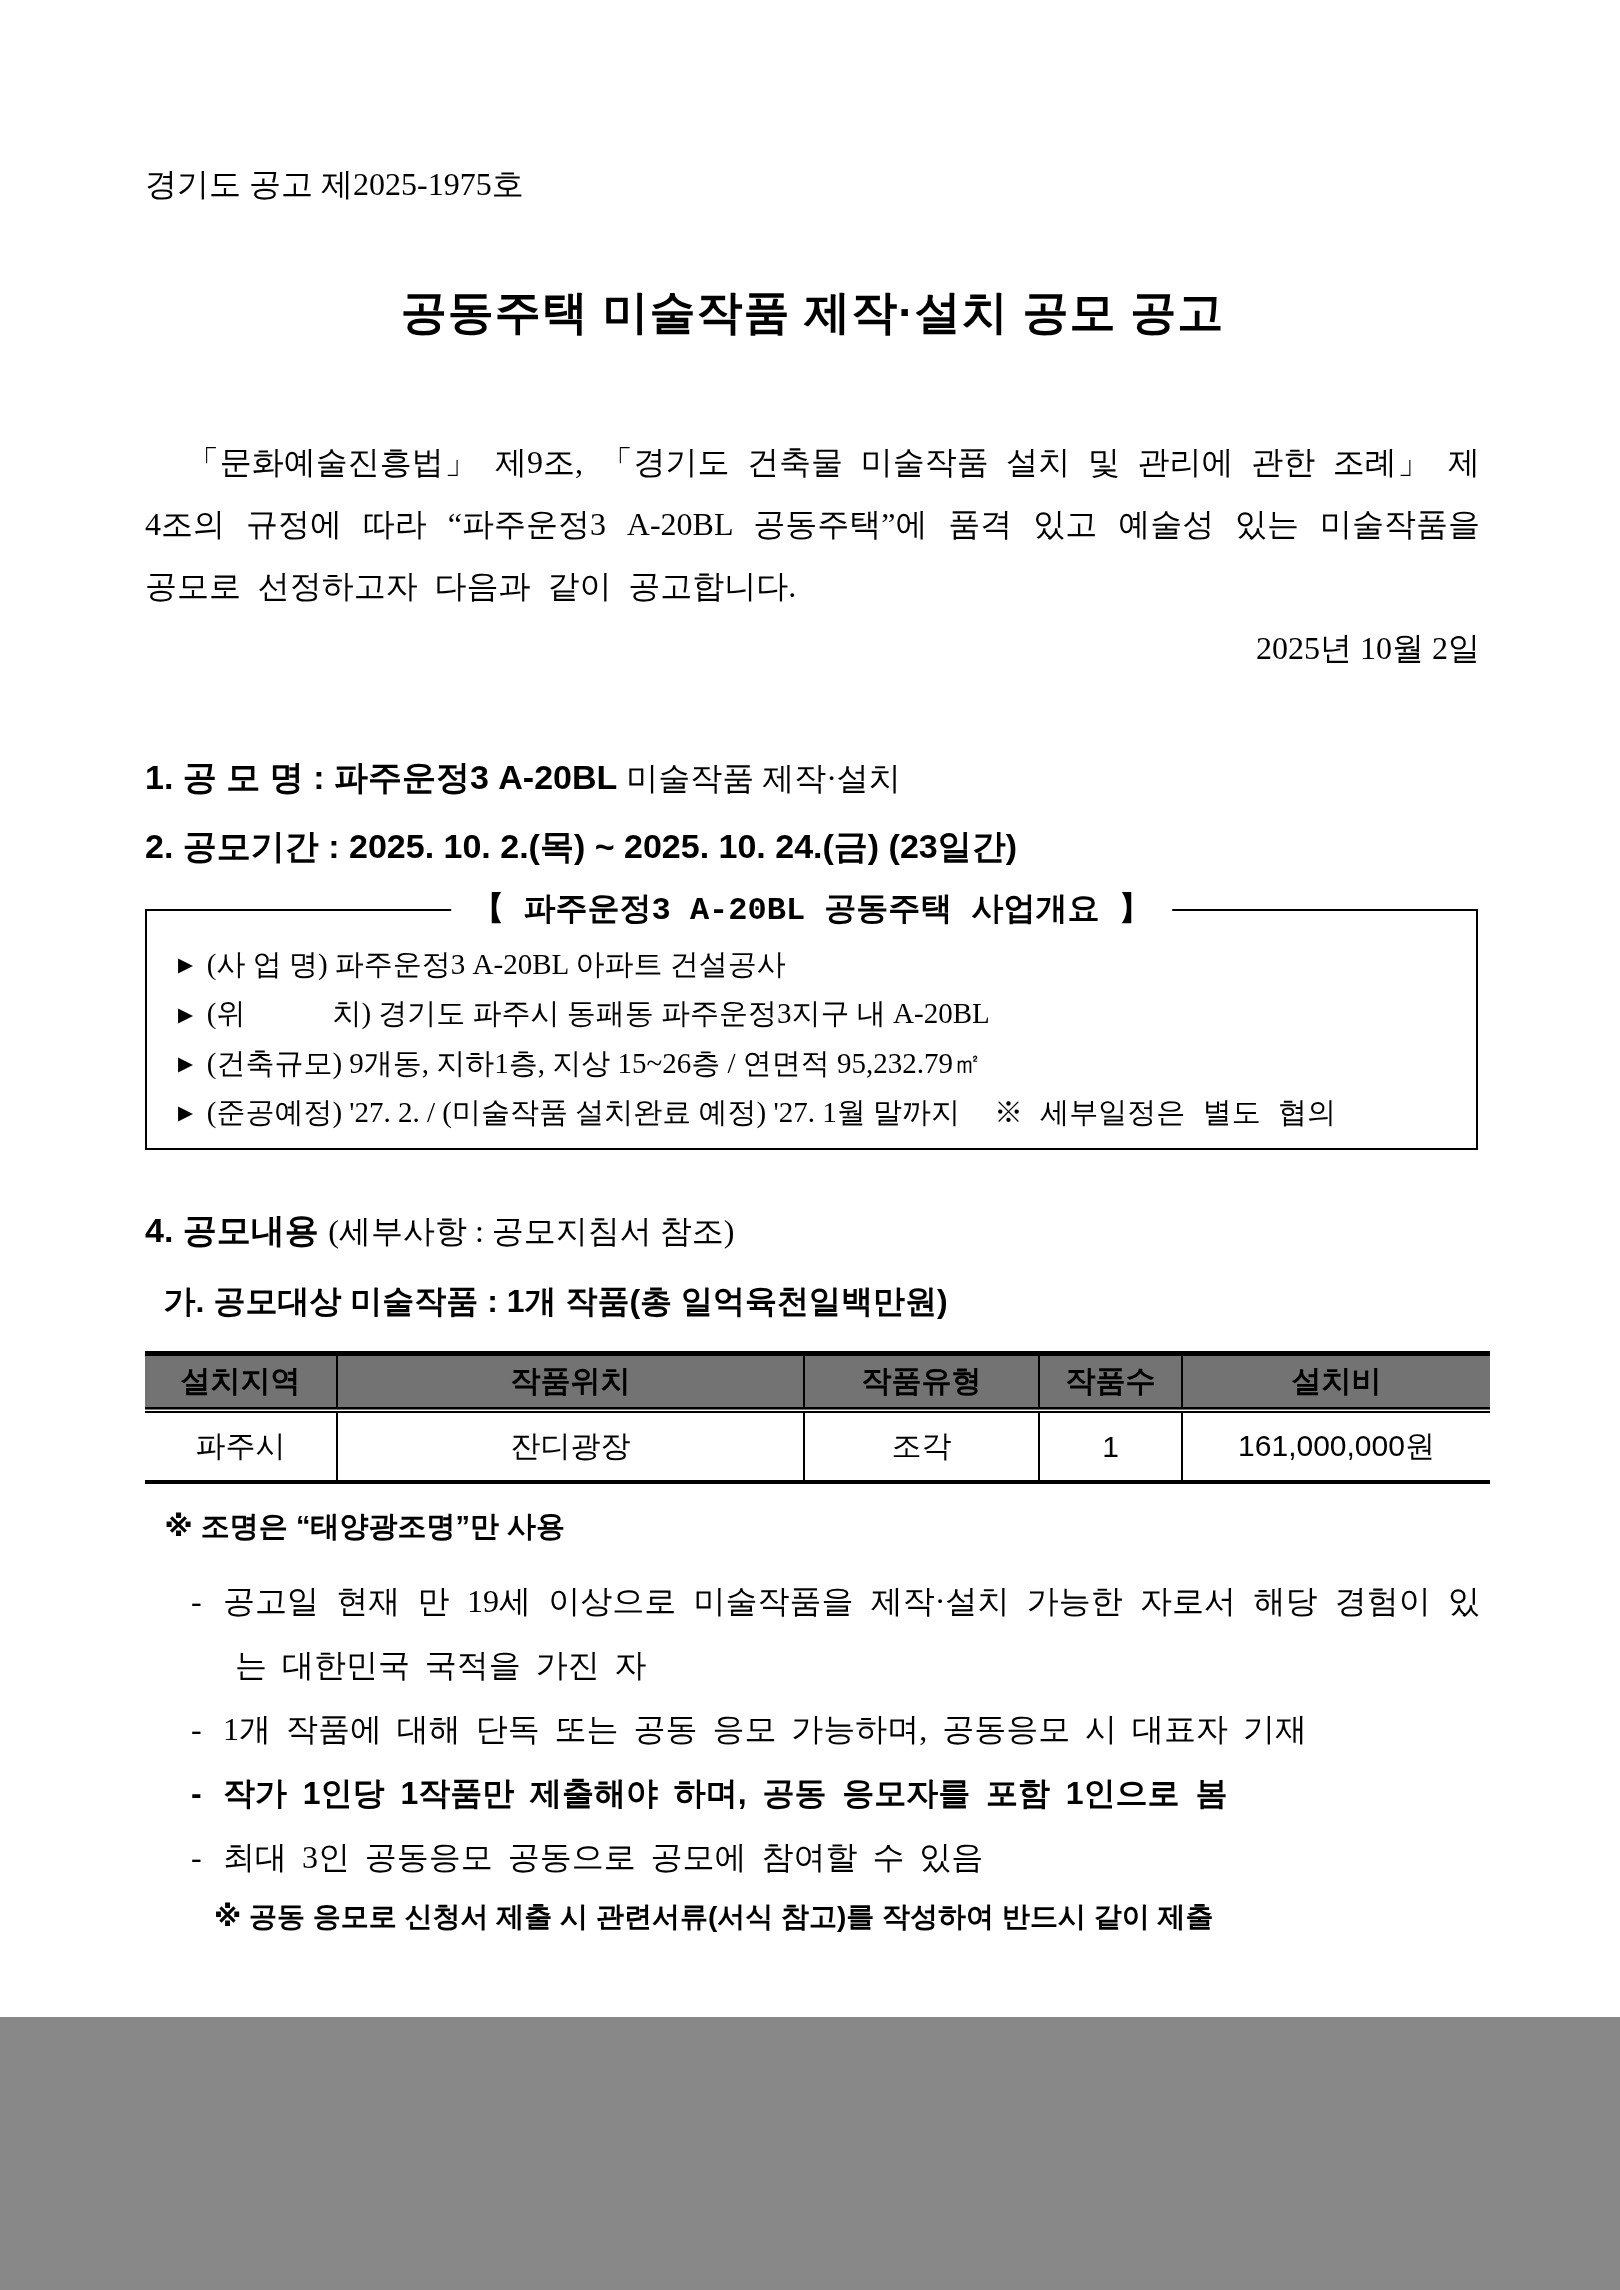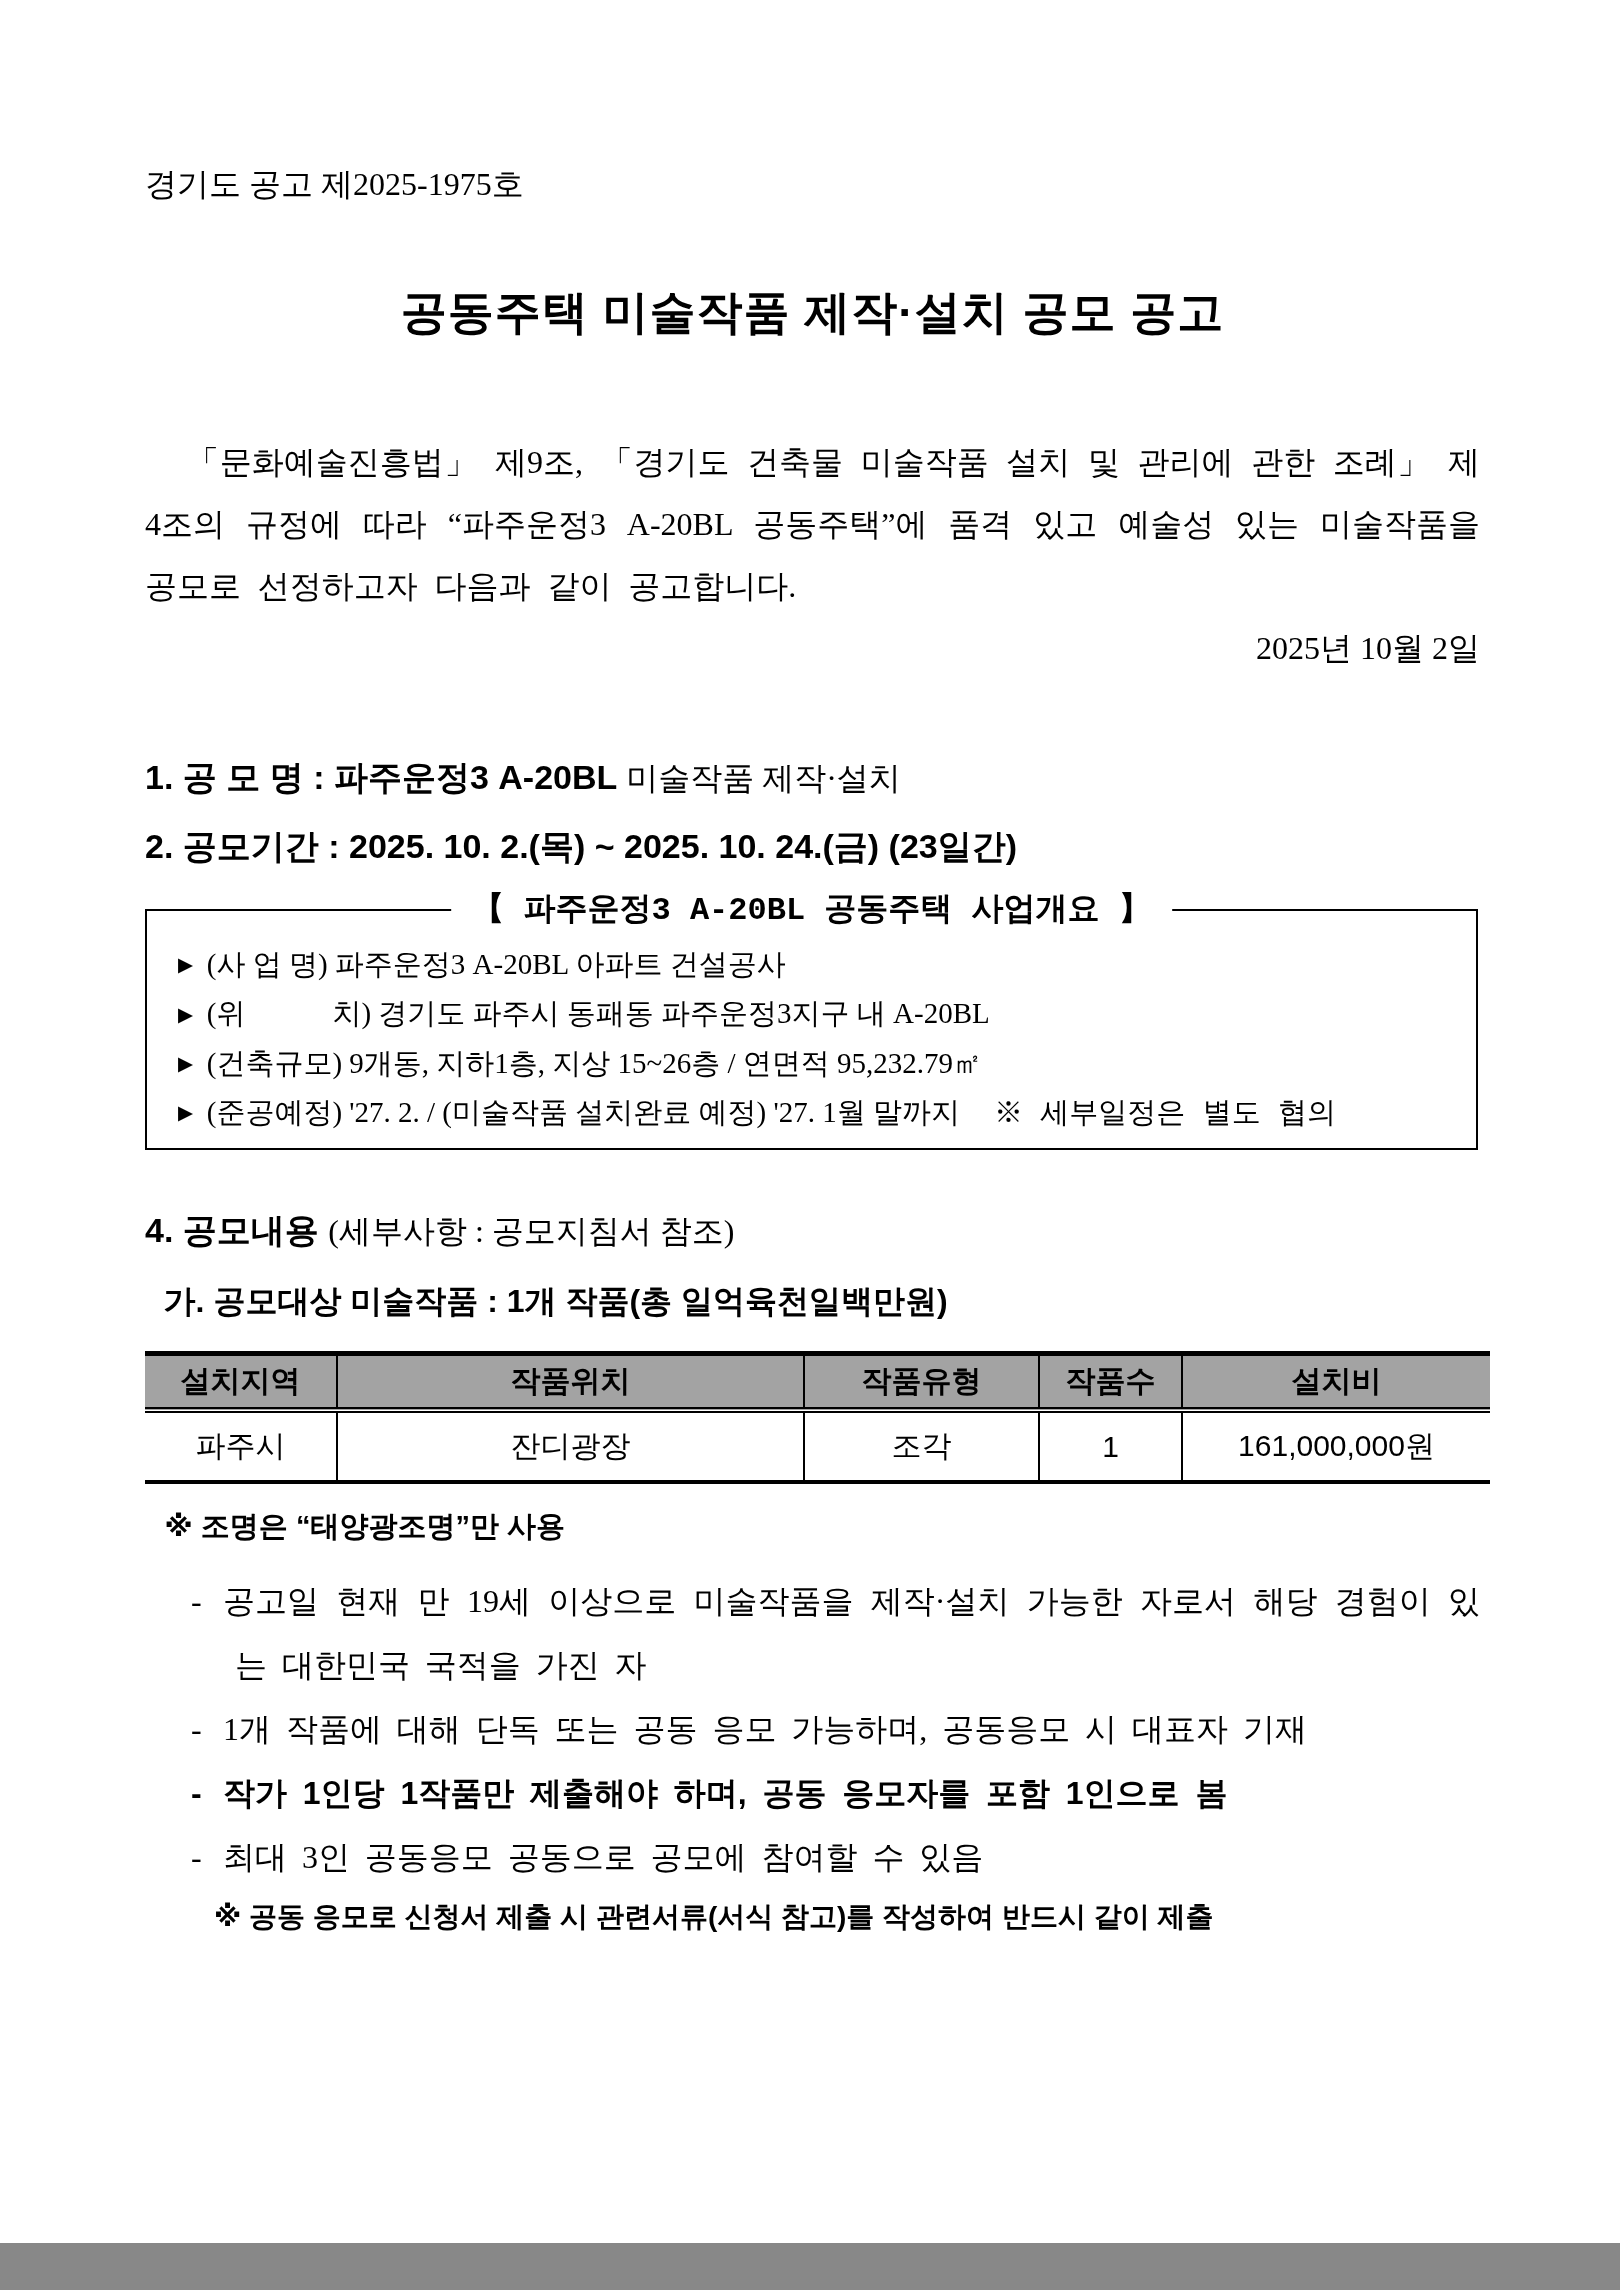--- a/index.html
+++ b/index.html
@@ -1,19 +1,19 @@
 <!DOCTYPE html>
 <html lang="ko"><head>
 <meta charset="utf-8">
 <style>
   html, body { margin: 0; padding: 0; background: #888; }
   .page {
     position: relative;
     width: 1620px;
-    height: 2243px;
+    height: 2017px;
     margin: 0 auto;
     background: #ffffff;
     color: #000;
     font-family: "Liberation Serif", "DejaVu Serif", serif;
     box-sizing: border-box;
     padding: 165px 140px 0 145px;
     overflow: hidden;
   }
   .bold { font-weight: bold; }
 
@@ -96,21 +96,21 @@
     margin-top: 27.4px;
     width: 1345px;
     border-collapse: collapse;
     border-top: 5.9px solid #000;
     border-bottom: 4.9px solid #000;
     font-family: "Liberation Sans", "DejaVu Sans", sans-serif;
     font-size: 30px;
     text-align: center;
   }
   table.artwork th {
-    background: #a3a3a3;
+    background: #737373;
     font-weight: bold;
     height: 49px;
     border-bottom: 6.9px double #000;
   }
   table.artwork td { height: 65px; font-weight: normal; }
   table.artwork th + th, table.artwork td + td { border-left: 2px solid #000; }
 
   .lighting-note {
     margin-top: 21.6px;
     padding-left: 19.6px;

